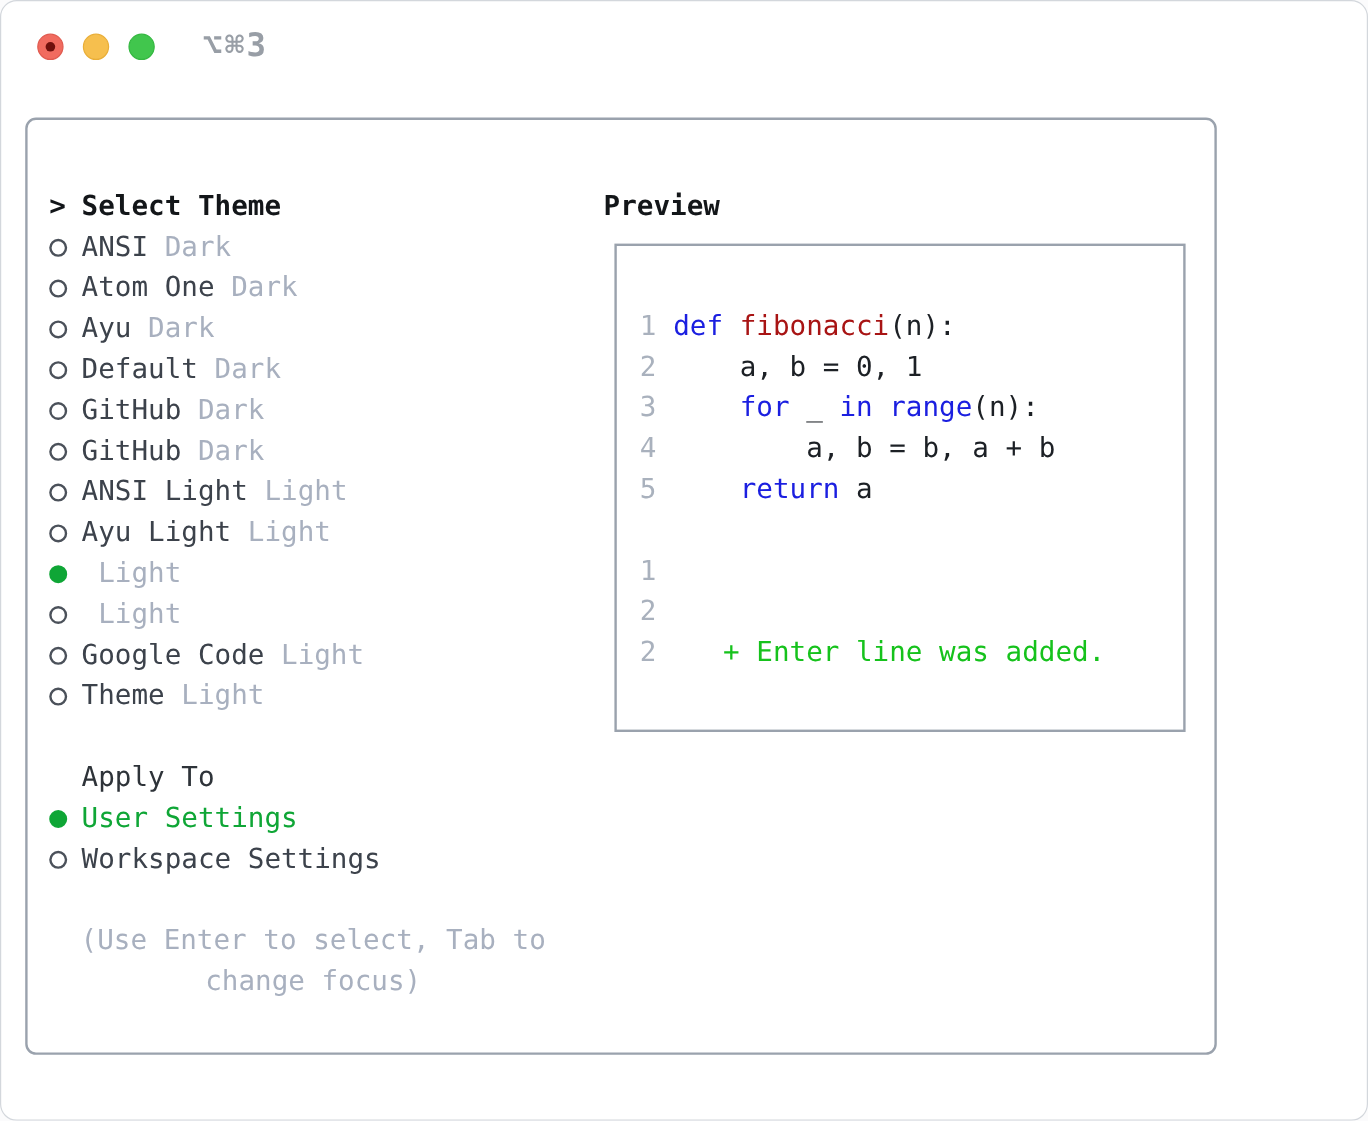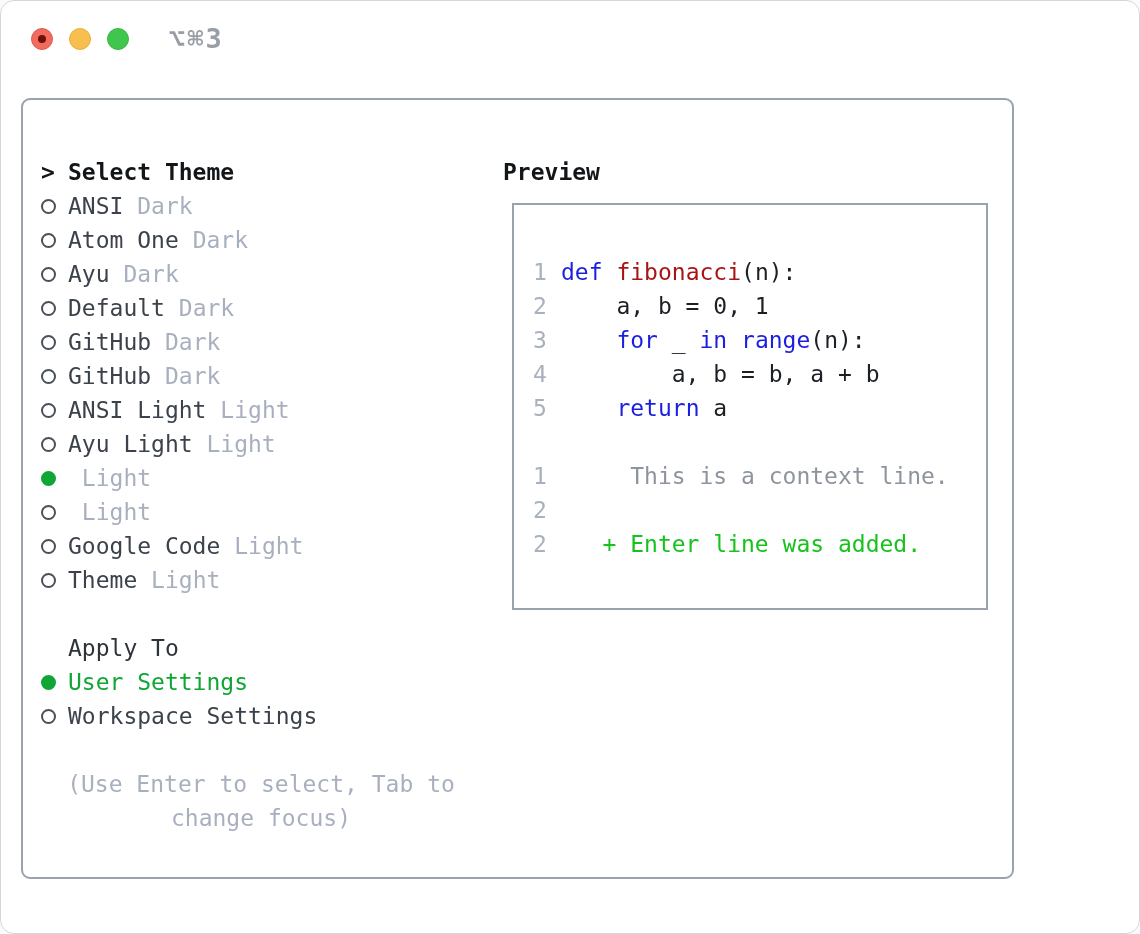--- a/index.html
+++ b/index.html
@@ -111,21 +111,21 @@
       <div class="pbox">
         <div id="code-lines">
             <div class="pline"><span class="ln">1</span><span class="kw">def</span><span class="pl"> </span><span class="fn">fibonacci</span><span class="pl">(n):</span></div>
             <div class="pline"><span class="ln">2</span><span class="pl">    a, b = 0, 1</span></div>
             <div class="pline"><span class="ln">3</span><span class="pl">    </span><span class="kw">for</span><span class="pl"> _ </span><span class="kw">in</span><span class="pl"> </span><span class="kw">range</span><span class="pl">(n):</span></div>
             <div class="pline"><span class="ln">4</span><span class="pl">        a, b = b, a + b</span></div>
             <div class="pline"><span class="ln">5</span><span class="pl">    </span><span class="kw">return</span><span class="pl"> a</span></div>
           </div>
         <div class="gap"></div>
         <div id="diff-lines">
-            <div class="pline"><span class="ln">1</span><span class="ctx">     This is a context line.</span></div>
+            <div class="pline"><span class="ln">1</span></div>
             <div class="pline"><span class="ln">2</span></div>
             <div class="pline"><span class="ln">2</span><span class="add">   + Enter line was added.</span></div>
           </div>
       </div>
     </div>
 
   </div>
 </div>
 
 </body></html>

